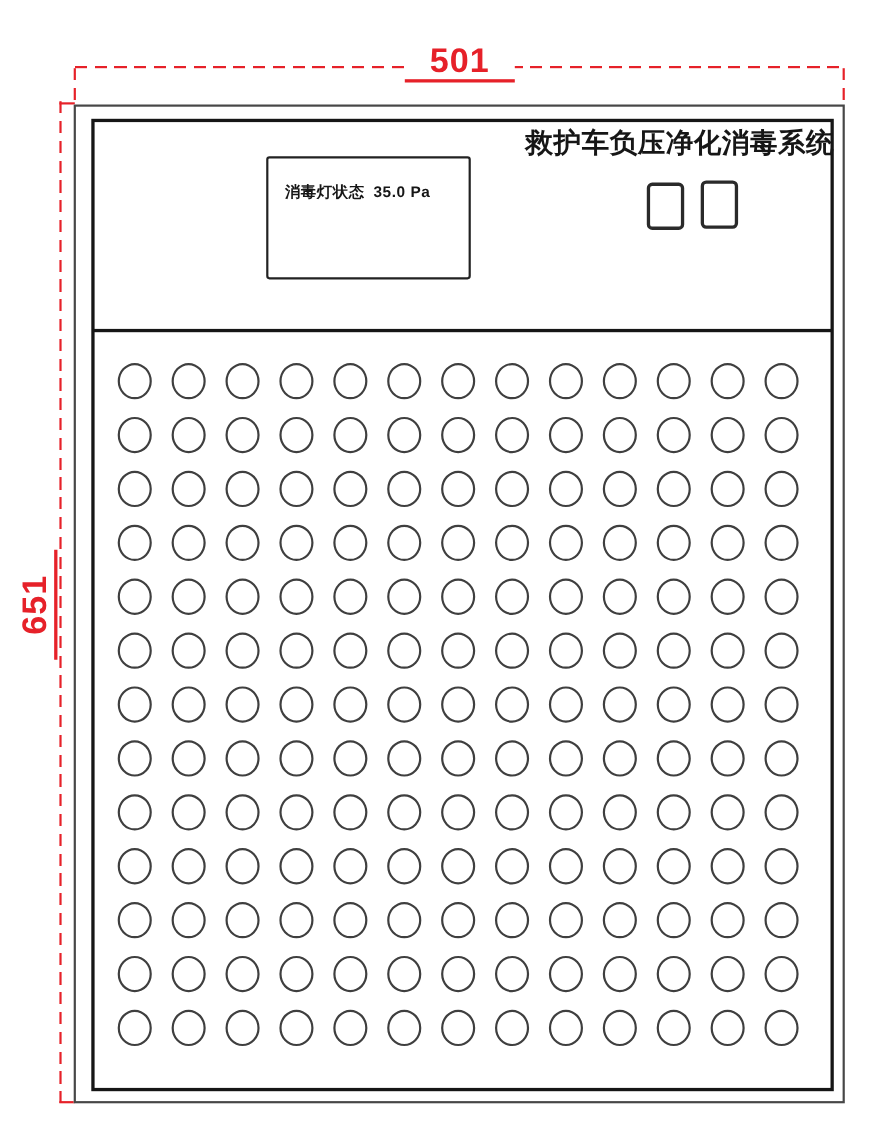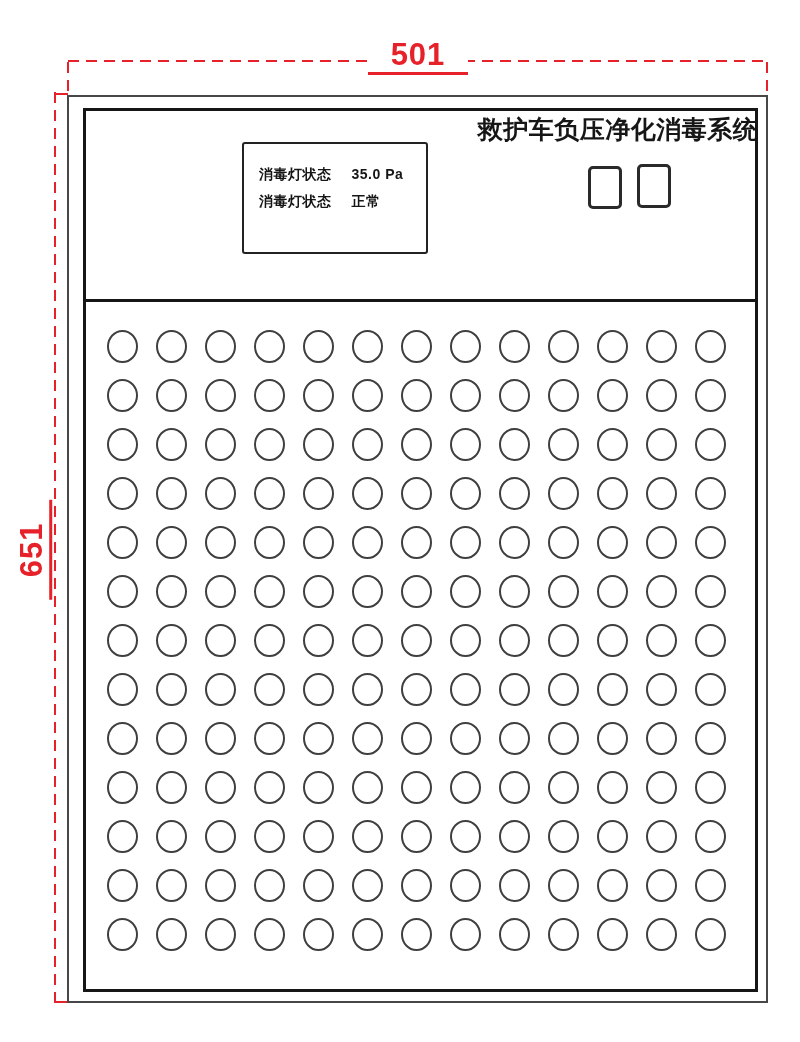--- a/index.html
+++ b/index.html
@@ -69,21 +69,21 @@
     border:2px solid #222;border-radius:3px;box-sizing:border-box;
     background:#ffffff;
   }
   .display-lines{
     position:absolute;left:15px;top:17px;
   }
   .display-line{
     font-size:14px;font-weight:bold;color:var(--ink);
     line-height:26.5px;white-space:nowrap;letter-spacing:0.5px;
   }
-  .display-line .val{margin-left:20px;}
+  .display-line .val{margin-left:8px;}
   .ctrl-btn{
     position:absolute;width:34px;height:43px;
     border:3px solid #2a2a2a;border-radius:5px;box-sizing:border-box;
     background:#ffffff;
   }
   .ctrl-btn.b1{left:588px;top:166px;}
   .ctrl-btn.b2{left:637px;top:164px;height:44px;}
   
   .vent-grid{
     position:absolute;left:107px;top:330px;
@@ -118,23 +118,20 @@
   <div class="panel-inner"></div>
   <div class="header-divider"></div>
 
   <div class="panel-title">救护车负压净化消毒系统</div>
 
   <div class="display-box">
     <div class="display-lines">
       <div class="display-line">
         <span>消毒灯状态</span><span class="val">35.0 Pa</span>
       </div>
-      <div class="display-line">
-        <span>消毒灯状态</span><span class="val">正常</span>
-      </div>
     </div>
   </div>
 
   <div class="ctrl-btn b1"></div>
   <div class="ctrl-btn b2"></div>
 
   <div class="vent-grid" id="vent-grid">
       <div class="vent-hole"></div>
       <div class="vent-hole"></div>
       <div class="vent-hole"></div>

